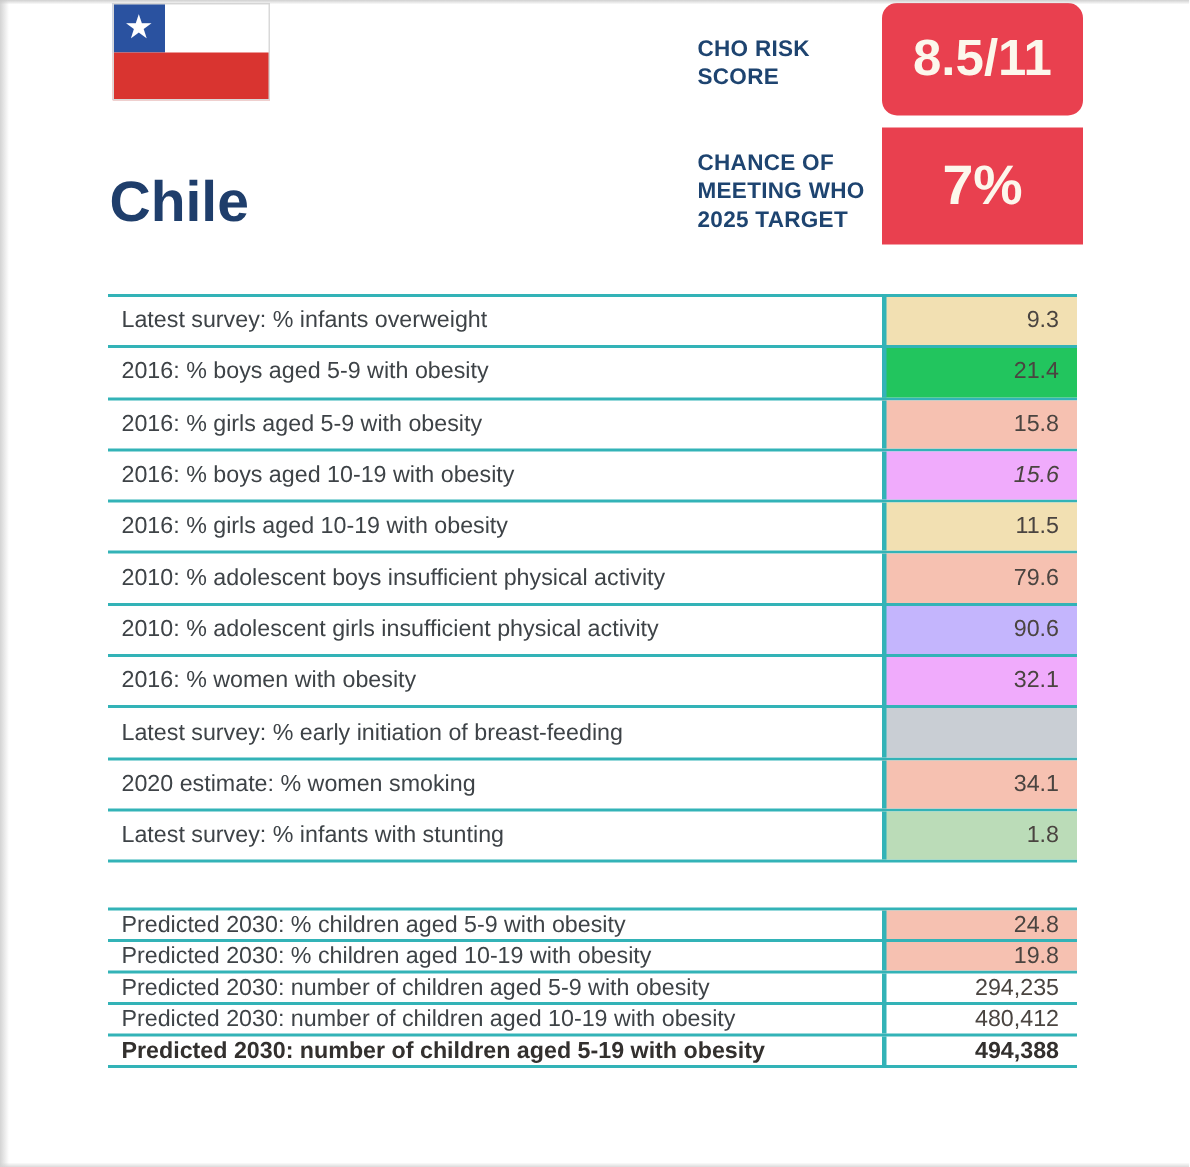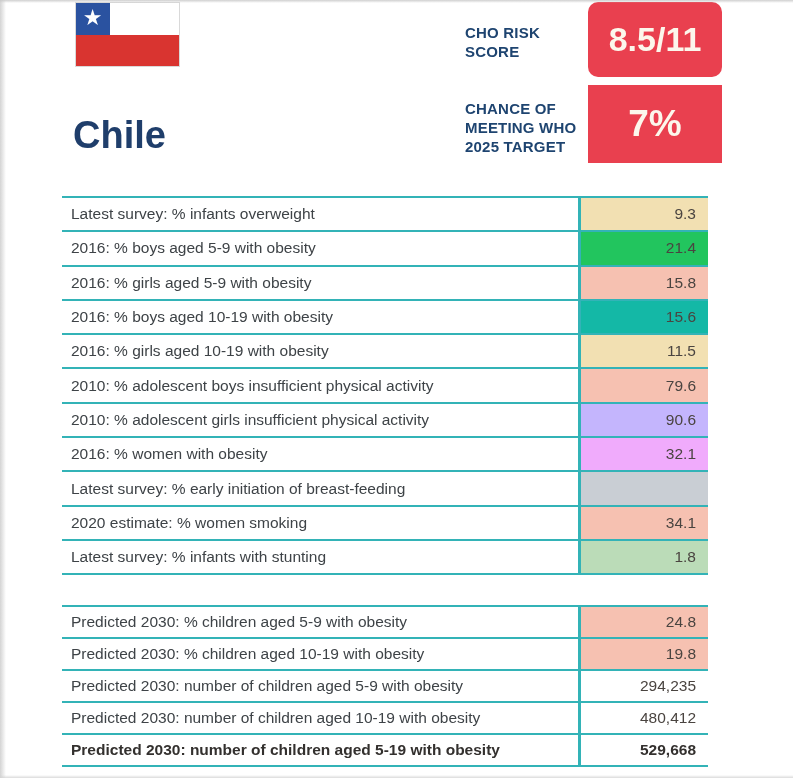--- a/index.html
+++ b/index.html
@@ -51,32 +51,32 @@
   .metric-box {
     position: absolute; left: 588px; width: 134px;
     display: flex; align-items: center; justify-content: center;
     color: #FCF7EC; font-weight: bold;
   }
   .metric-box.risk { top: 2px; height: 75px; font-size: 34px; }
   .metric-box.target { top: 85px; height: 78px; font-size: 37px; }
 
   
   .data-table {
-    position: absolute; left: 62px; width: 646px;
+    position: absolute; left: 72px; width: 646px;
     border-bottom: 2px solid #33B3B7;
   }
   .data-table.t1 { top: 196px; }
   .data-table.t2 { top: 605px; }
 
   .row {
     display: flex;
     border-top: 2px solid #33B3B7;
   }
   .t1 .row { height: 34.3px; }
-  .t2 .row { height: 32px; text-align: center; }
+  .t2 .row { height: 21px; text-align: center; }
 
   .cell-label {
     flex: 1;
     display: flex; align-items: center;
     padding-left: 9px;
     font-size: 15.5px; color: #3E4347;
   }
   .cell-value {
     width: 130px;
     border-left: 3px solid #33B3B7;
@@ -122,21 +122,21 @@
     <div class="row">
       <div class="cell-label">2016: % boys aged 5-9 with obesity</div>
       <div class="cell-value" style="background: #22c55e;">21.4</div>
     </div>
     <div class="row">
       <div class="cell-label">2016: % girls aged 5-9 with obesity</div>
       <div class="cell-value" style="background: rgb(246, 193, 177);">15.8</div>
     </div>
     <div class="row">
       <div class="cell-label">2016: % boys aged 10-19 with obesity</div>
-      <div class="cell-value" style="background: #14b8a6;">15.6</div>
+      <div class="cell-value" style="background: #f0abfc; font-style: italic;">15.6</div>
     </div>
     <div class="row">
       <div class="cell-label">2016: % girls aged 10-19 with obesity</div>
       <div class="cell-value" style="background: rgb(242, 224, 178);">11.5</div>
     </div>
     <div class="row">
       <div class="cell-label">2010: % adolescent boys insufficient physical activity</div>
       <div class="cell-value" style="background: rgb(246, 193, 177);">79.6</div>
     </div>
     <div class="row">
@@ -173,17 +173,17 @@
     <div class="row">
       <div class="cell-label">Predicted 2030: number of children aged 5-9 with obesity</div>
       <div class="cell-value">294,235</div>
     </div>
     <div class="row">
       <div class="cell-label">Predicted 2030: number of children aged 10-19 with obesity</div>
       <div class="cell-value">480,412</div>
     </div>
     <div class="row bold">
       <div class="cell-label">Predicted 2030: number of children aged 5-19 with obesity</div>
-      <div class="cell-value">529,668</div>
+      <div class="cell-value">494,388</div>
     </div>
   </div>
 
 </div>
 
 </body></html>

